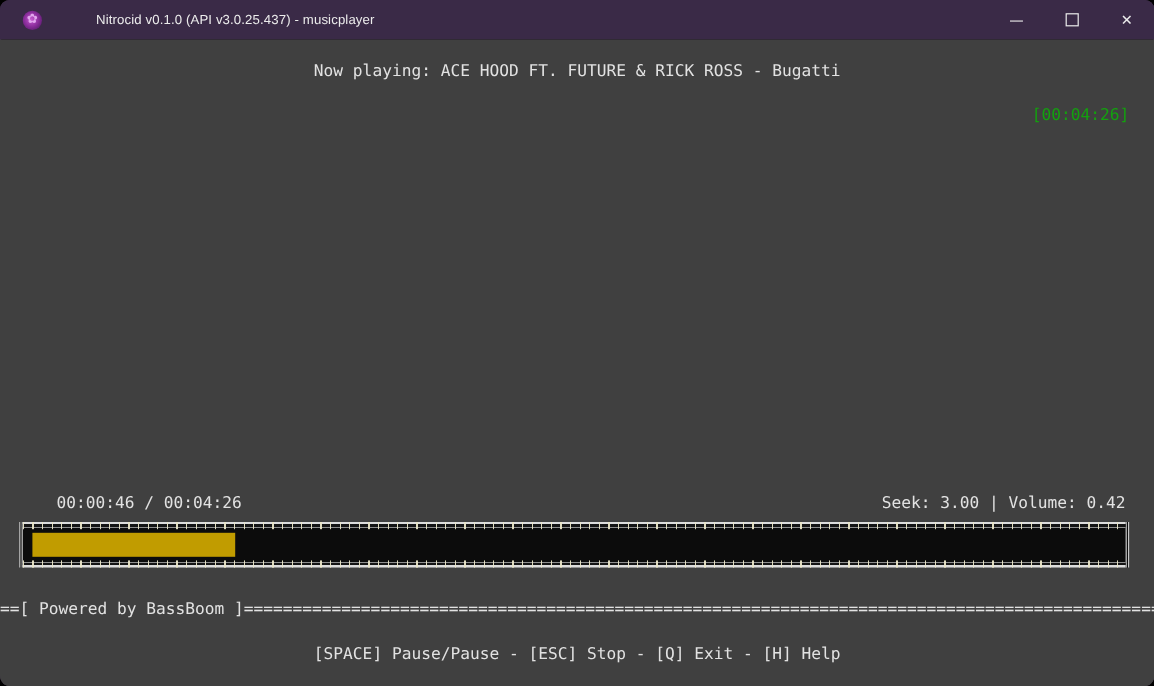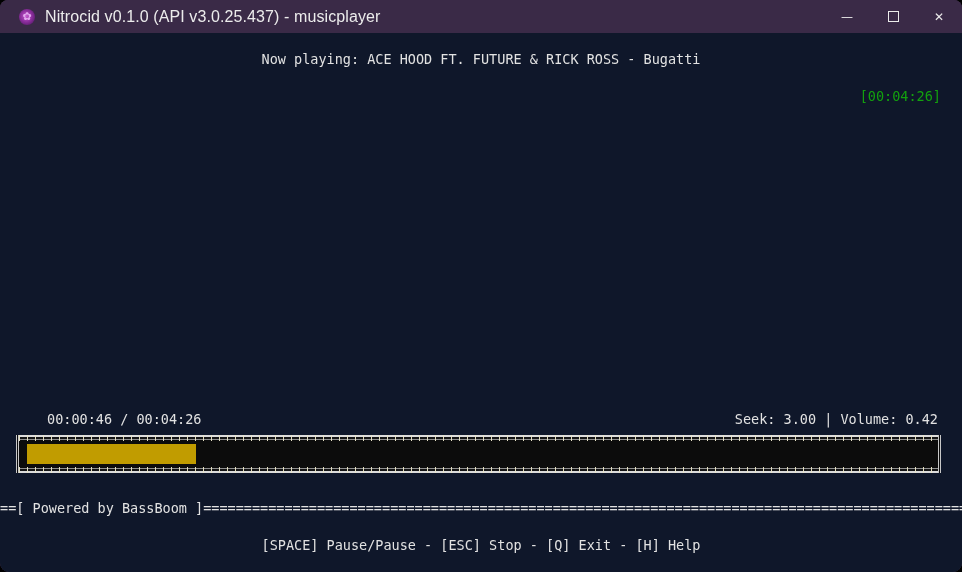--- a/index.html
+++ b/index.html
@@ -14,31 +14,31 @@
     position:absolute;top:0;left:0;right:0;height:33px;
     background:#3a2a47;display:flex;align-items:center;
     font-family:"Liberation Sans", sans-serif;
   }
   .app-icon{
     width:16px;height:16px;margin:0 10px 0 19px;border-radius:50%;
     background:radial-gradient(circle at 45% 45%, #c75bd0 0%, #8d2f9e 45%, #5d1b70 80%, #3a2a47 100%);
     display:flex;align-items:center;justify-content:center;
     font-size:11px;color:#e2a7ee;line-height:1;
   }
-  .titletext{color:#ececec;font-size:16px;letter-spacing:.1px;}
+  .titletext{color:#ececec;font-size:11px;letter-spacing:.1px;margin-left:35px;}
   .controls{margin-left:auto;display:flex;height:33px;}
   .ctrl{
     width:46px;height:33px;display:flex;align-items:center;justify-content:center;
     color:#ececec;font-size:12px;cursor:default;background:transparent;border:0;
     font-family:"DejaVu Sans", sans-serif;
   }
   .ctrl .maxbox{width:9px;height:9px;border:1px solid #ececec;display:block;}
   
   .screen{
-    position:absolute;top:33px;left:0;right:0;bottom:0;background:#0f172a;
+    position:absolute;top:33px;left:0;right:0;bottom:0;background:#404040;
     font-size:13.5px;line-height:1.25;color:#d9d9d9;
   }
   .tline{position:absolute;white-space:pre;}
   .t-center{left:0;width:100%;text-align:center;}
   .t-green{color:#13a10e;}
   .t-white{color:#e2e2e2;}
   .now-playing{top:18px;}
   .track-line{top:55px;left:15px;}
   .duration-line{top:55px;right:21px;}
   .time-line{top:378px;left:24px;margin-left:23px;}

